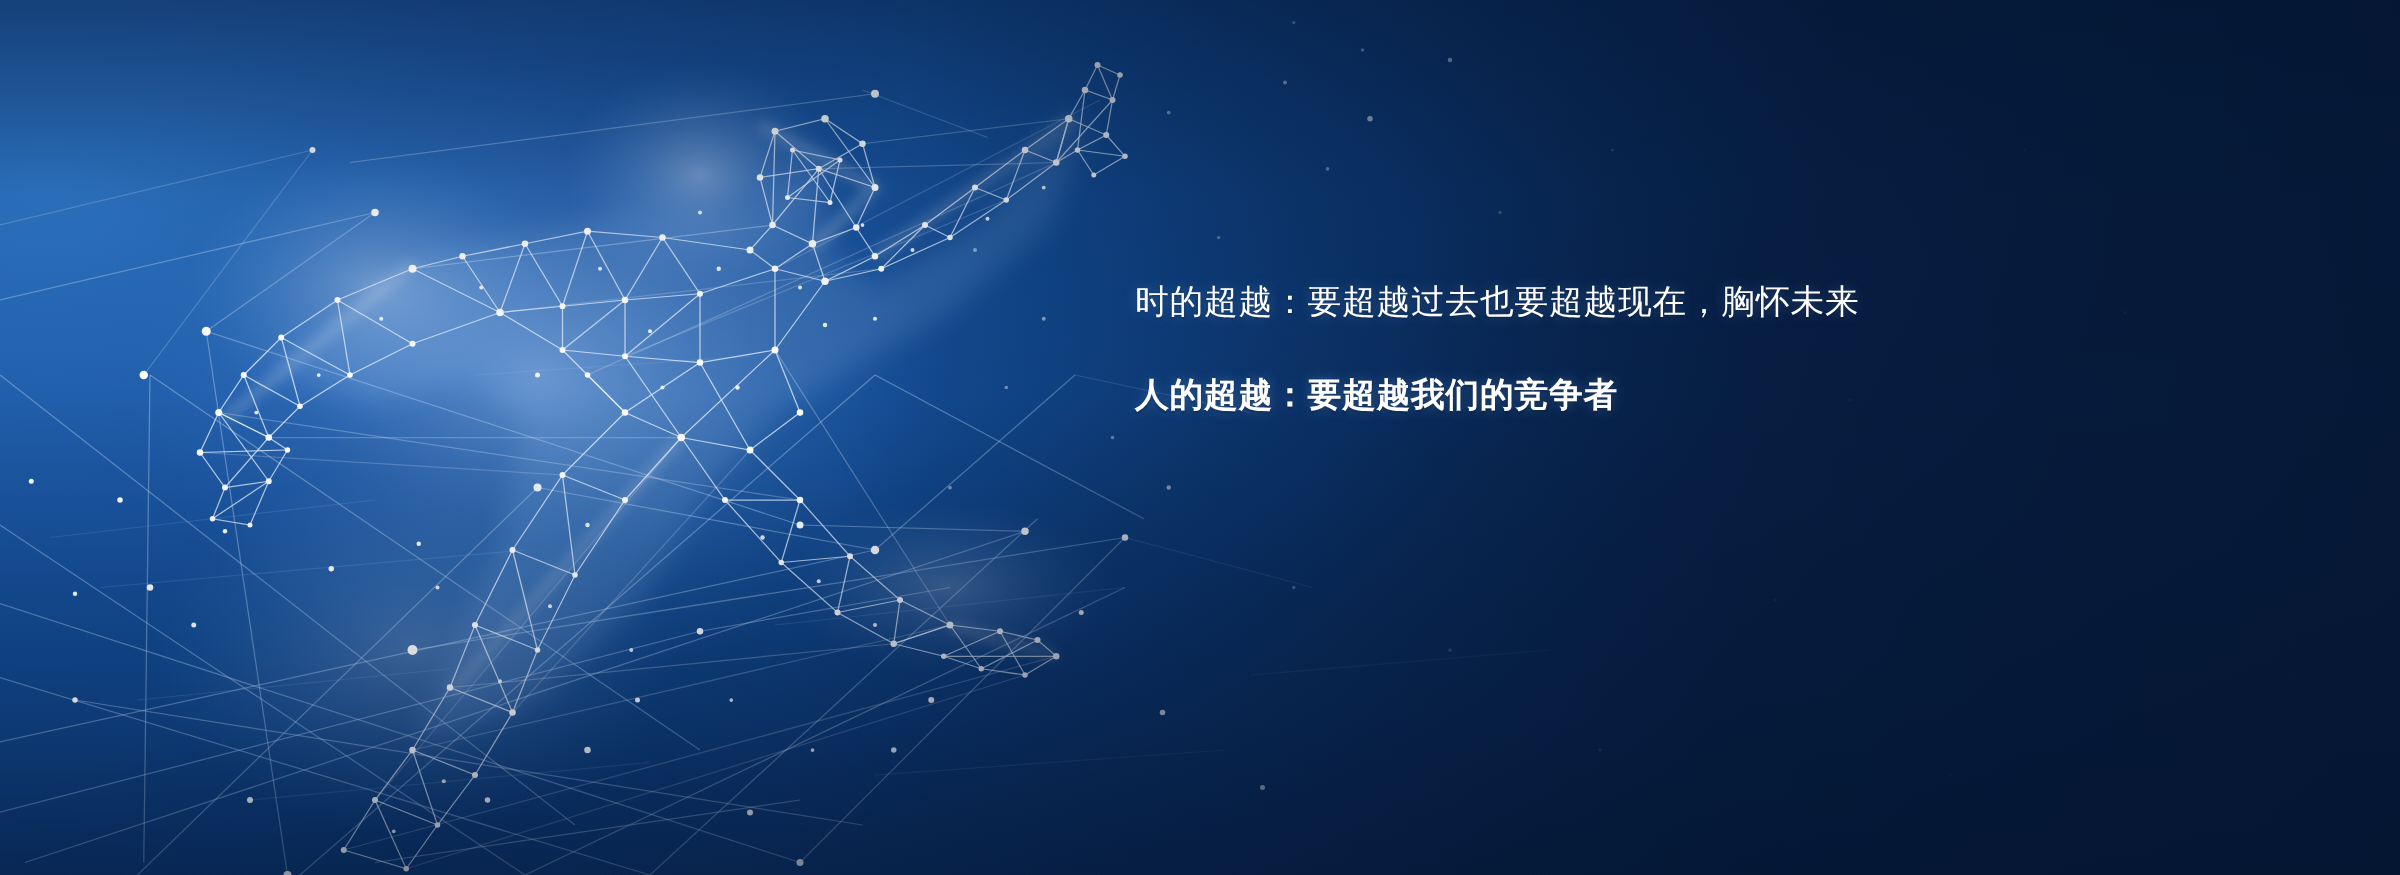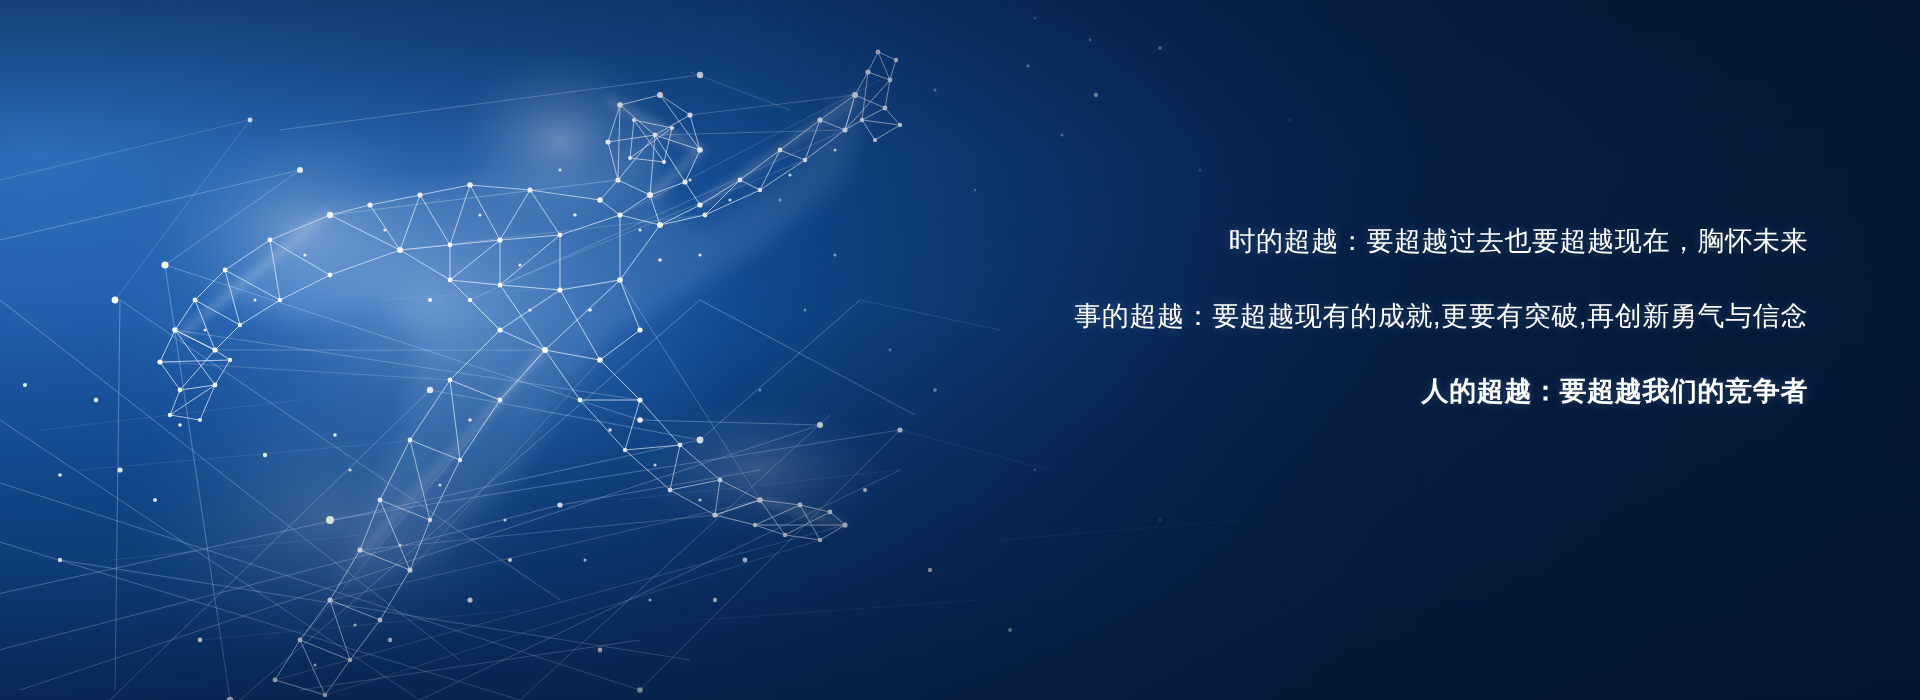--- a/index.html
+++ b/index.html
@@ -69,21 +69,20 @@
     width: 900px;
   }
   .text-line {
     color: #ffffff;
     font-size: 27px;
     line-height: 1;
     letter-spacing: 0.6px;
     white-space: nowrap;
     margin-bottom: 48px;
     text-shadow: 0 0 10px rgba(140,190,255,0.30), 0 1px 2px rgba(0,0,0,0.30);
-    text-align: right;
   }
   .text-line:last-child { margin-bottom: 0; font-weight: bold; }
 </style>
 </head>
 <body>
 
 <div id="stage">
 
   <div class="bg-base"></div>
 
@@ -508,17 +507,16 @@
       <path d="M 545 350 L 360 555" stroke="#ffffff" stroke-width="5" fill="none"></path>
     </g>
   </svg>
 
   <div class="bg-dark-right"></div>
   <div class="bg-dark-top"></div>
   <div class="bg-bottom-dark"></div>
 
   <div class="text-block">
     <div class="text-line">时的超越：要超越过去也要超越现在，胸怀未来</div>
-    <div class="text-line">事的超越：要超越现有的成就,更要有突破,再创新勇气与信念</div>
     <div class="text-line">人的超越：要超越我们的竞争者</div>
   </div>
 
 </div>
 
 </body></html>

